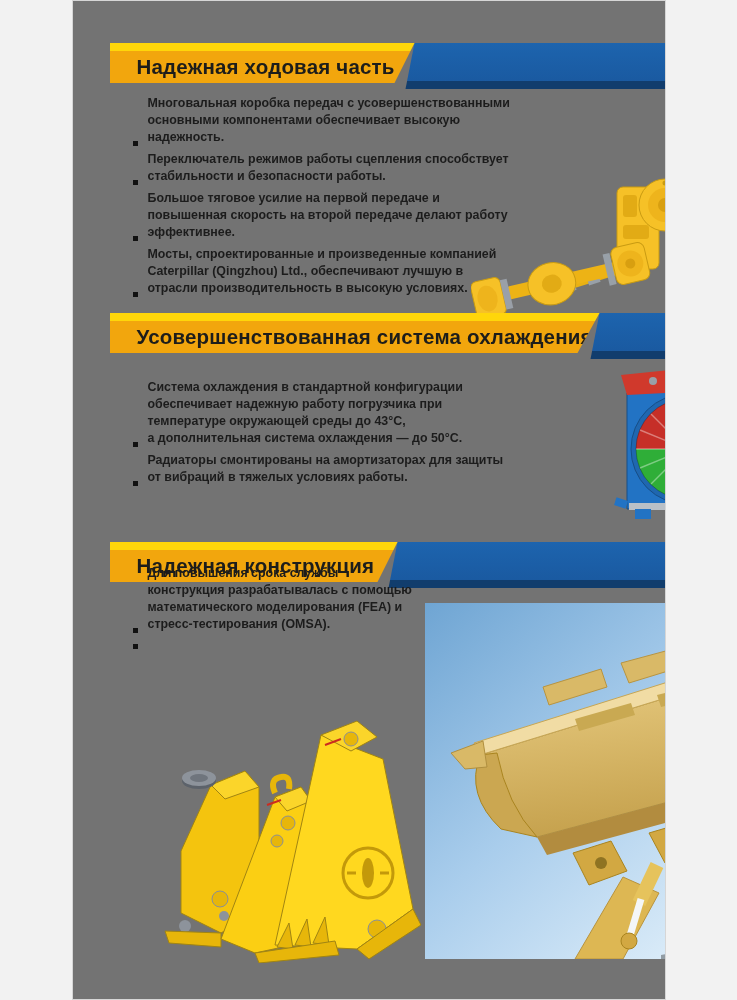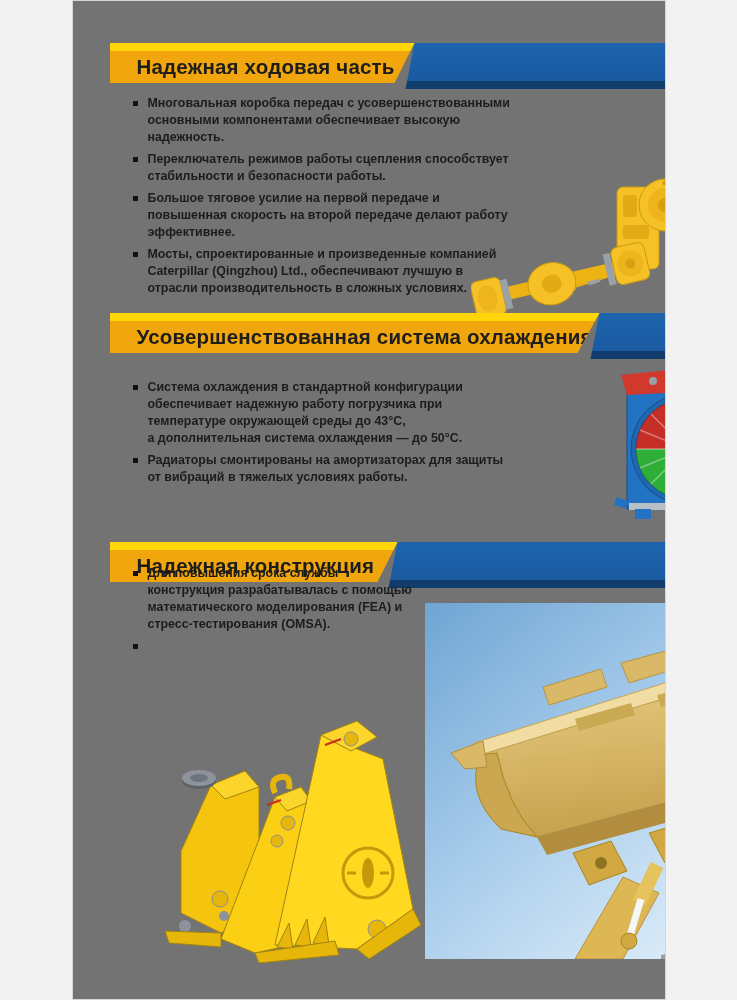--- a/index.html
+++ b/index.html
@@ -29,21 +29,21 @@
   #banner-2 .ribbon{clip-path:polygon(0 0,490px 0,468px 100%,0 100%);}
   #banner-2 .bluebar{clip-path:polygon(490px 0,100% 0,100% 100%,481px 100%);}
   #banner-3{top:541px;}
   #banner-3 .ribbon{clip-path:polygon(0 0,288px 0,268px 100%,0 100%);}
   #banner-3 .bluebar{clip-path:polygon(288px 0,100% 0,100% 100%,279px 100%);}
   
   .bullets{position:absolute;left:60px;font-size:12.4px;line-height:17px;font-weight:bold;}
   #list-1{top:94px;width:430px;}
   #list-2{top:378px;width:445px;}
   #list-3{top:564px;width:330px;}
-  .item{display:flex;margin-bottom:5px;}
+  .item{display:flex;margin-bottom:5px;align-items:flex-end;}
   .marker{flex:none;width:5px;height:5px;background:#111;margin:6px 10px 0 0;}
   .btext{white-space:pre-line;}
   
   .fig{position:absolute;}
   #fig-drivetrain{left:398px;top:78px;width:302px;height:240px;}
   #fig-radiator{left:536px;top:352px;width:174px;height:172px;}
   #fig-frame{left:52px;top:700px;width:305px;height:262px;}
   #fig-photo{left:352px;top:602px;width:348px;height:356px;}
   .fig svg{display:block;width:100%;height:100%;}
 </style>
@@ -74,21 +74,21 @@
     <div class="item">
       <span class="marker"></span>
       <span class="btext">Большое тяговое усилие на первой передаче и
 повышенная скорость на второй передаче делают работу
 эффективнее.</span>
     </div>
     <div class="item">
       <span class="marker"></span>
       <span class="btext">Мосты, спроектированные и произведенные компанией
 Caterpillar (Qingzhou) Ltd., обеспечивают лучшую в
-отрасли производительность в сложных условиях.</span>
+отрасли производительность в высокую условиях.</span>
     </div>
   </div>
 
   <div class="fig" id="fig-drivetrain">
     <svg viewBox="0 0 302 240">
 
       <path d="M236 12 q-12 3 -12 17 l7 2 q1 -9 7 -11 z" fill="#9aa0a8"></path>
       <rect x="238" y="12" width="11" height="50" rx="2" fill="#8d949d"></rect>
       <rect x="231" y="44" width="27" height="25" rx="5" fill="#a2a8b0"></rect>
 

